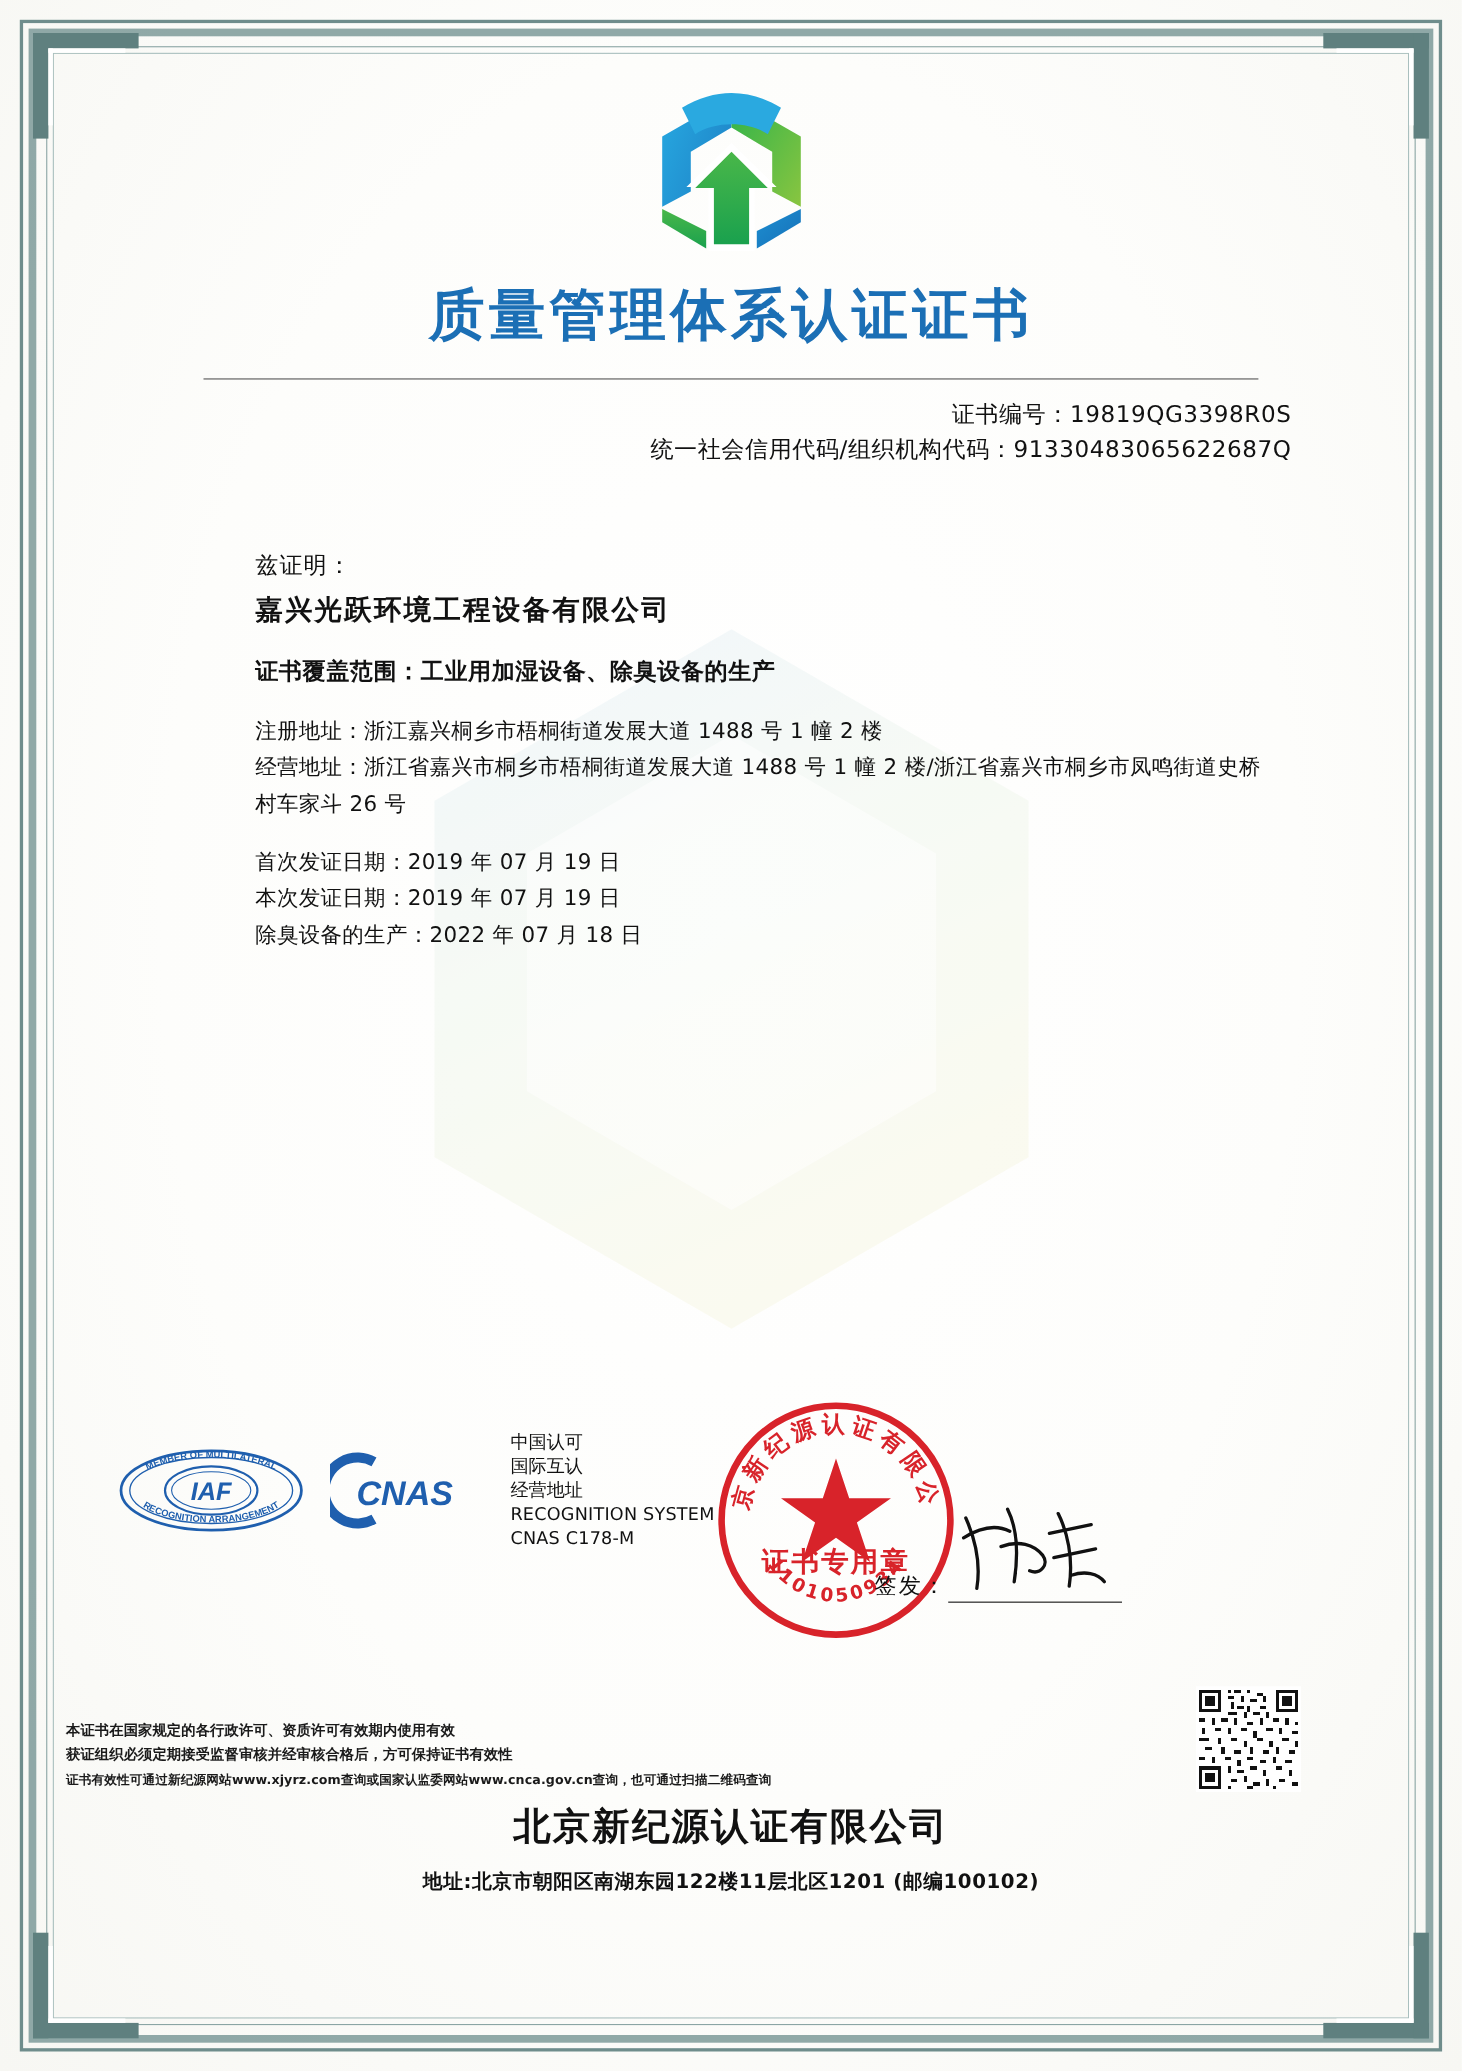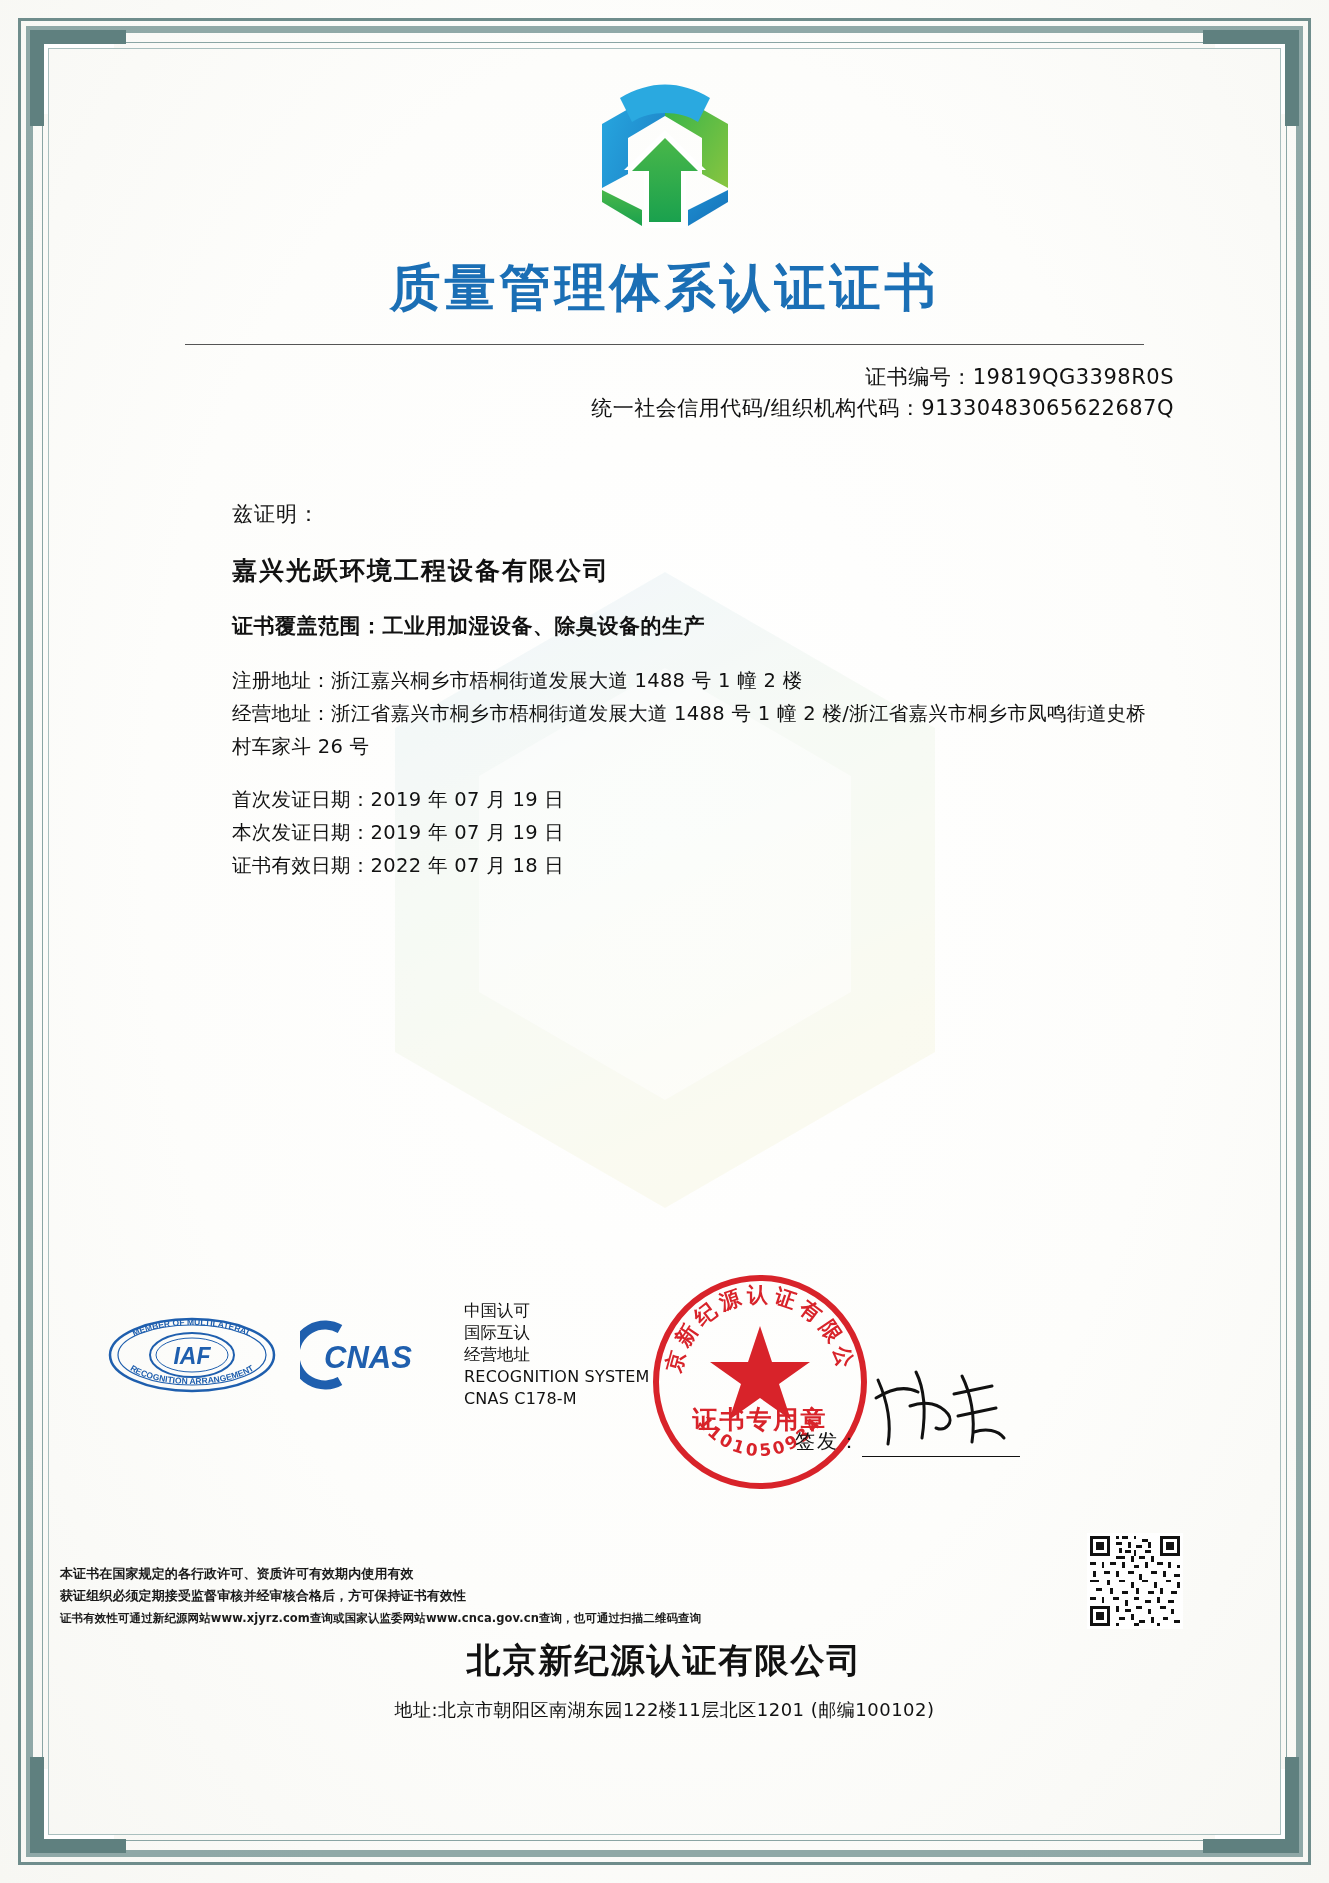--- a/index.html
+++ b/index.html
@@ -137,21 +137,21 @@
     position: absolute;
     left: 232px;
     top: 500px;
     right: 180px;
     font-family: "DejaVu Sans", "Liberation Sans", sans-serif;
     color: #111;
   }
   .lead {
     font-size: 21px;
     letter-spacing: 1px;
-    margin-bottom: 26px;
+    margin-bottom: 10px;
   }
   .company {
     font-size: 25px;
     font-weight: bold;
     letter-spacing: 2px;
     margin-bottom: 24px;
   }
   .row {
     font-size: 19.5px;
     line-height: 30px;
@@ -271,21 +271,21 @@
   }
   .issuer-name {
     font-size: 34px;
     font-weight: bold;
     letter-spacing: 2px;
     color: #111;
   }
   .issuer-addr {
     margin-top: 14px;
     font-size: 18px;
-    font-weight: normal;
+    font-weight: bold;
     letter-spacing: .5px;
     color: #111;
   }
 </style>
 </head>
 <body>
 
 <div class="certificate">
 
   <div class="frame-outer"></div>
@@ -380,21 +380,21 @@
     </div>
 
     <div class="dates">
       <div>
         <span>首次发证日期：</span><span>2019 年 07 月 19 日</span>
       </div>
       <div>
         <span>本次发证日期：</span><span>2019 年 07 月 19 日</span>
       </div>
       <div>
-        <span>证书有效日期：</span><span>2022 年 07 月 18 日</span>
+        <span>除臭设备的生产：</span><span>2022 年 07 月 18 日</span>
       </div>
     </div>
   </div>
 
   <div class="marks">
     <svg class="iaf" viewBox="0 0 168 76">
       <ellipse cx="84" cy="38" rx="82" ry="36" fill="none" stroke="#1f5fae" stroke-width="2.5"></ellipse>
       <ellipse cx="84" cy="38" rx="74" ry="30" fill="none" stroke="#1f5fae" stroke-width="1.2"></ellipse>
       <ellipse cx="84" cy="38" rx="42" ry="22" fill="none" stroke="#1f5fae" stroke-width="2"></ellipse>
       <ellipse cx="84" cy="38" rx="36" ry="17" fill="none" stroke="#1f5fae" stroke-width="1"></ellipse>

